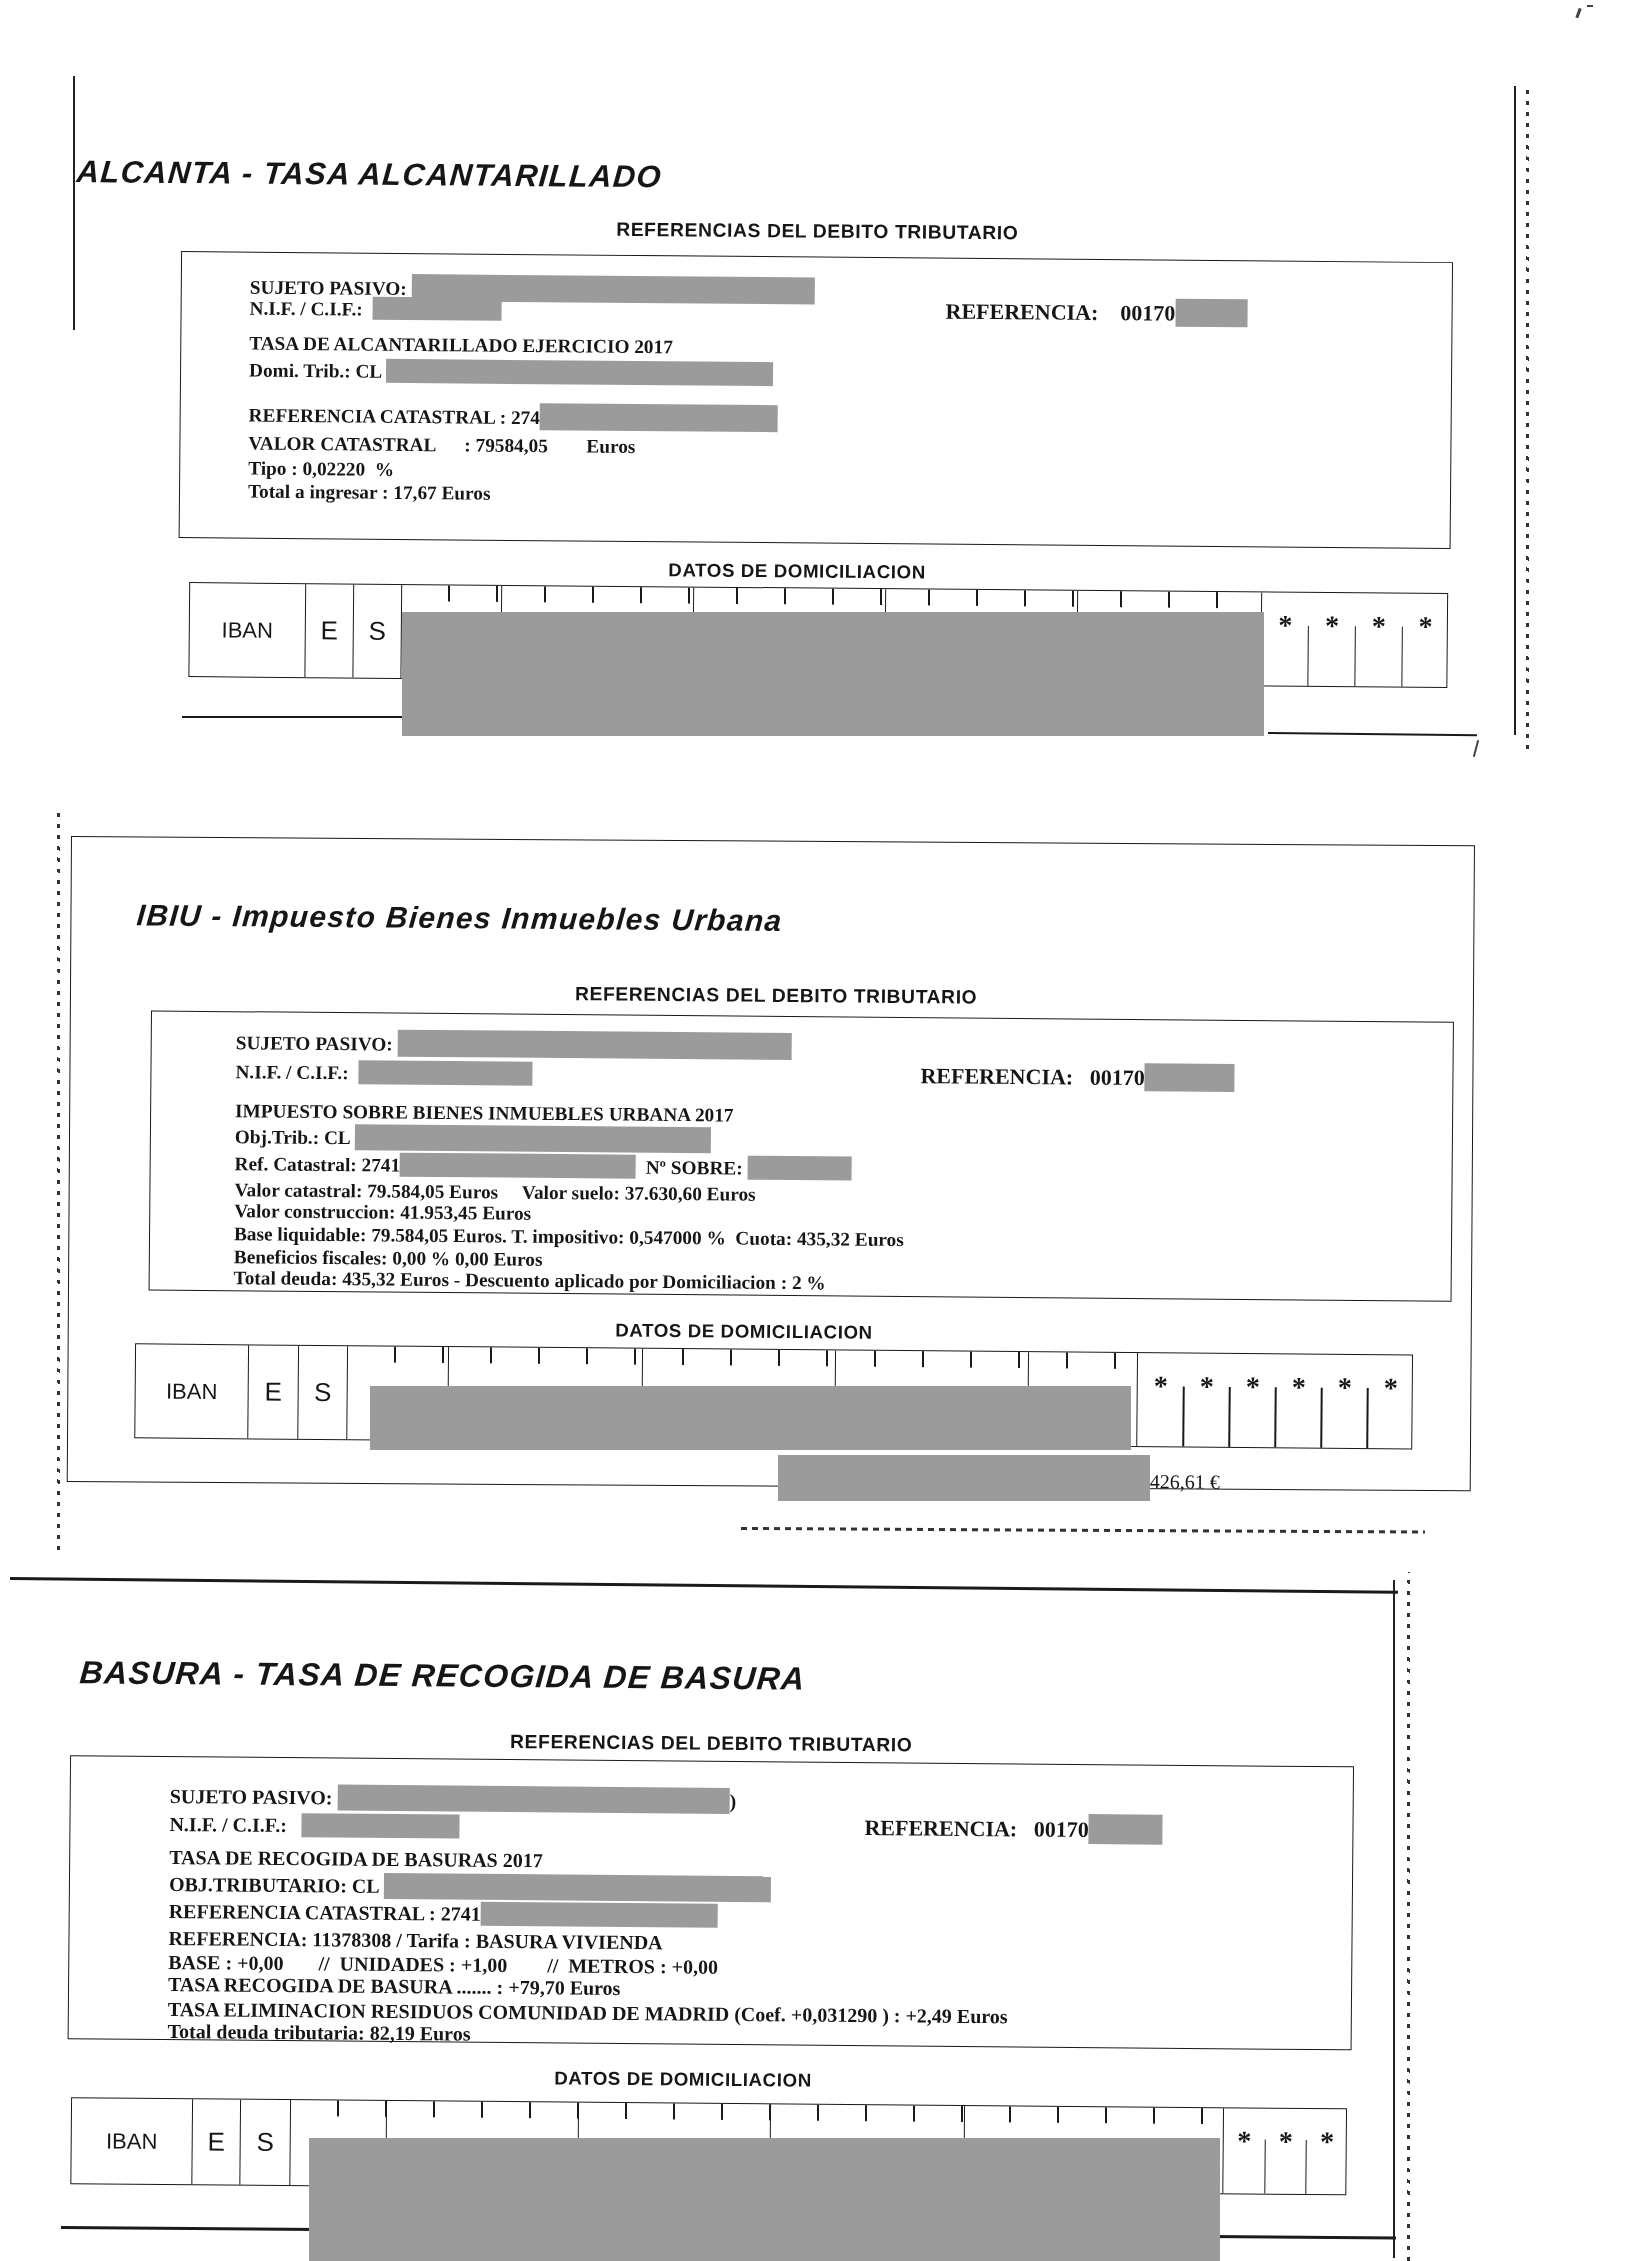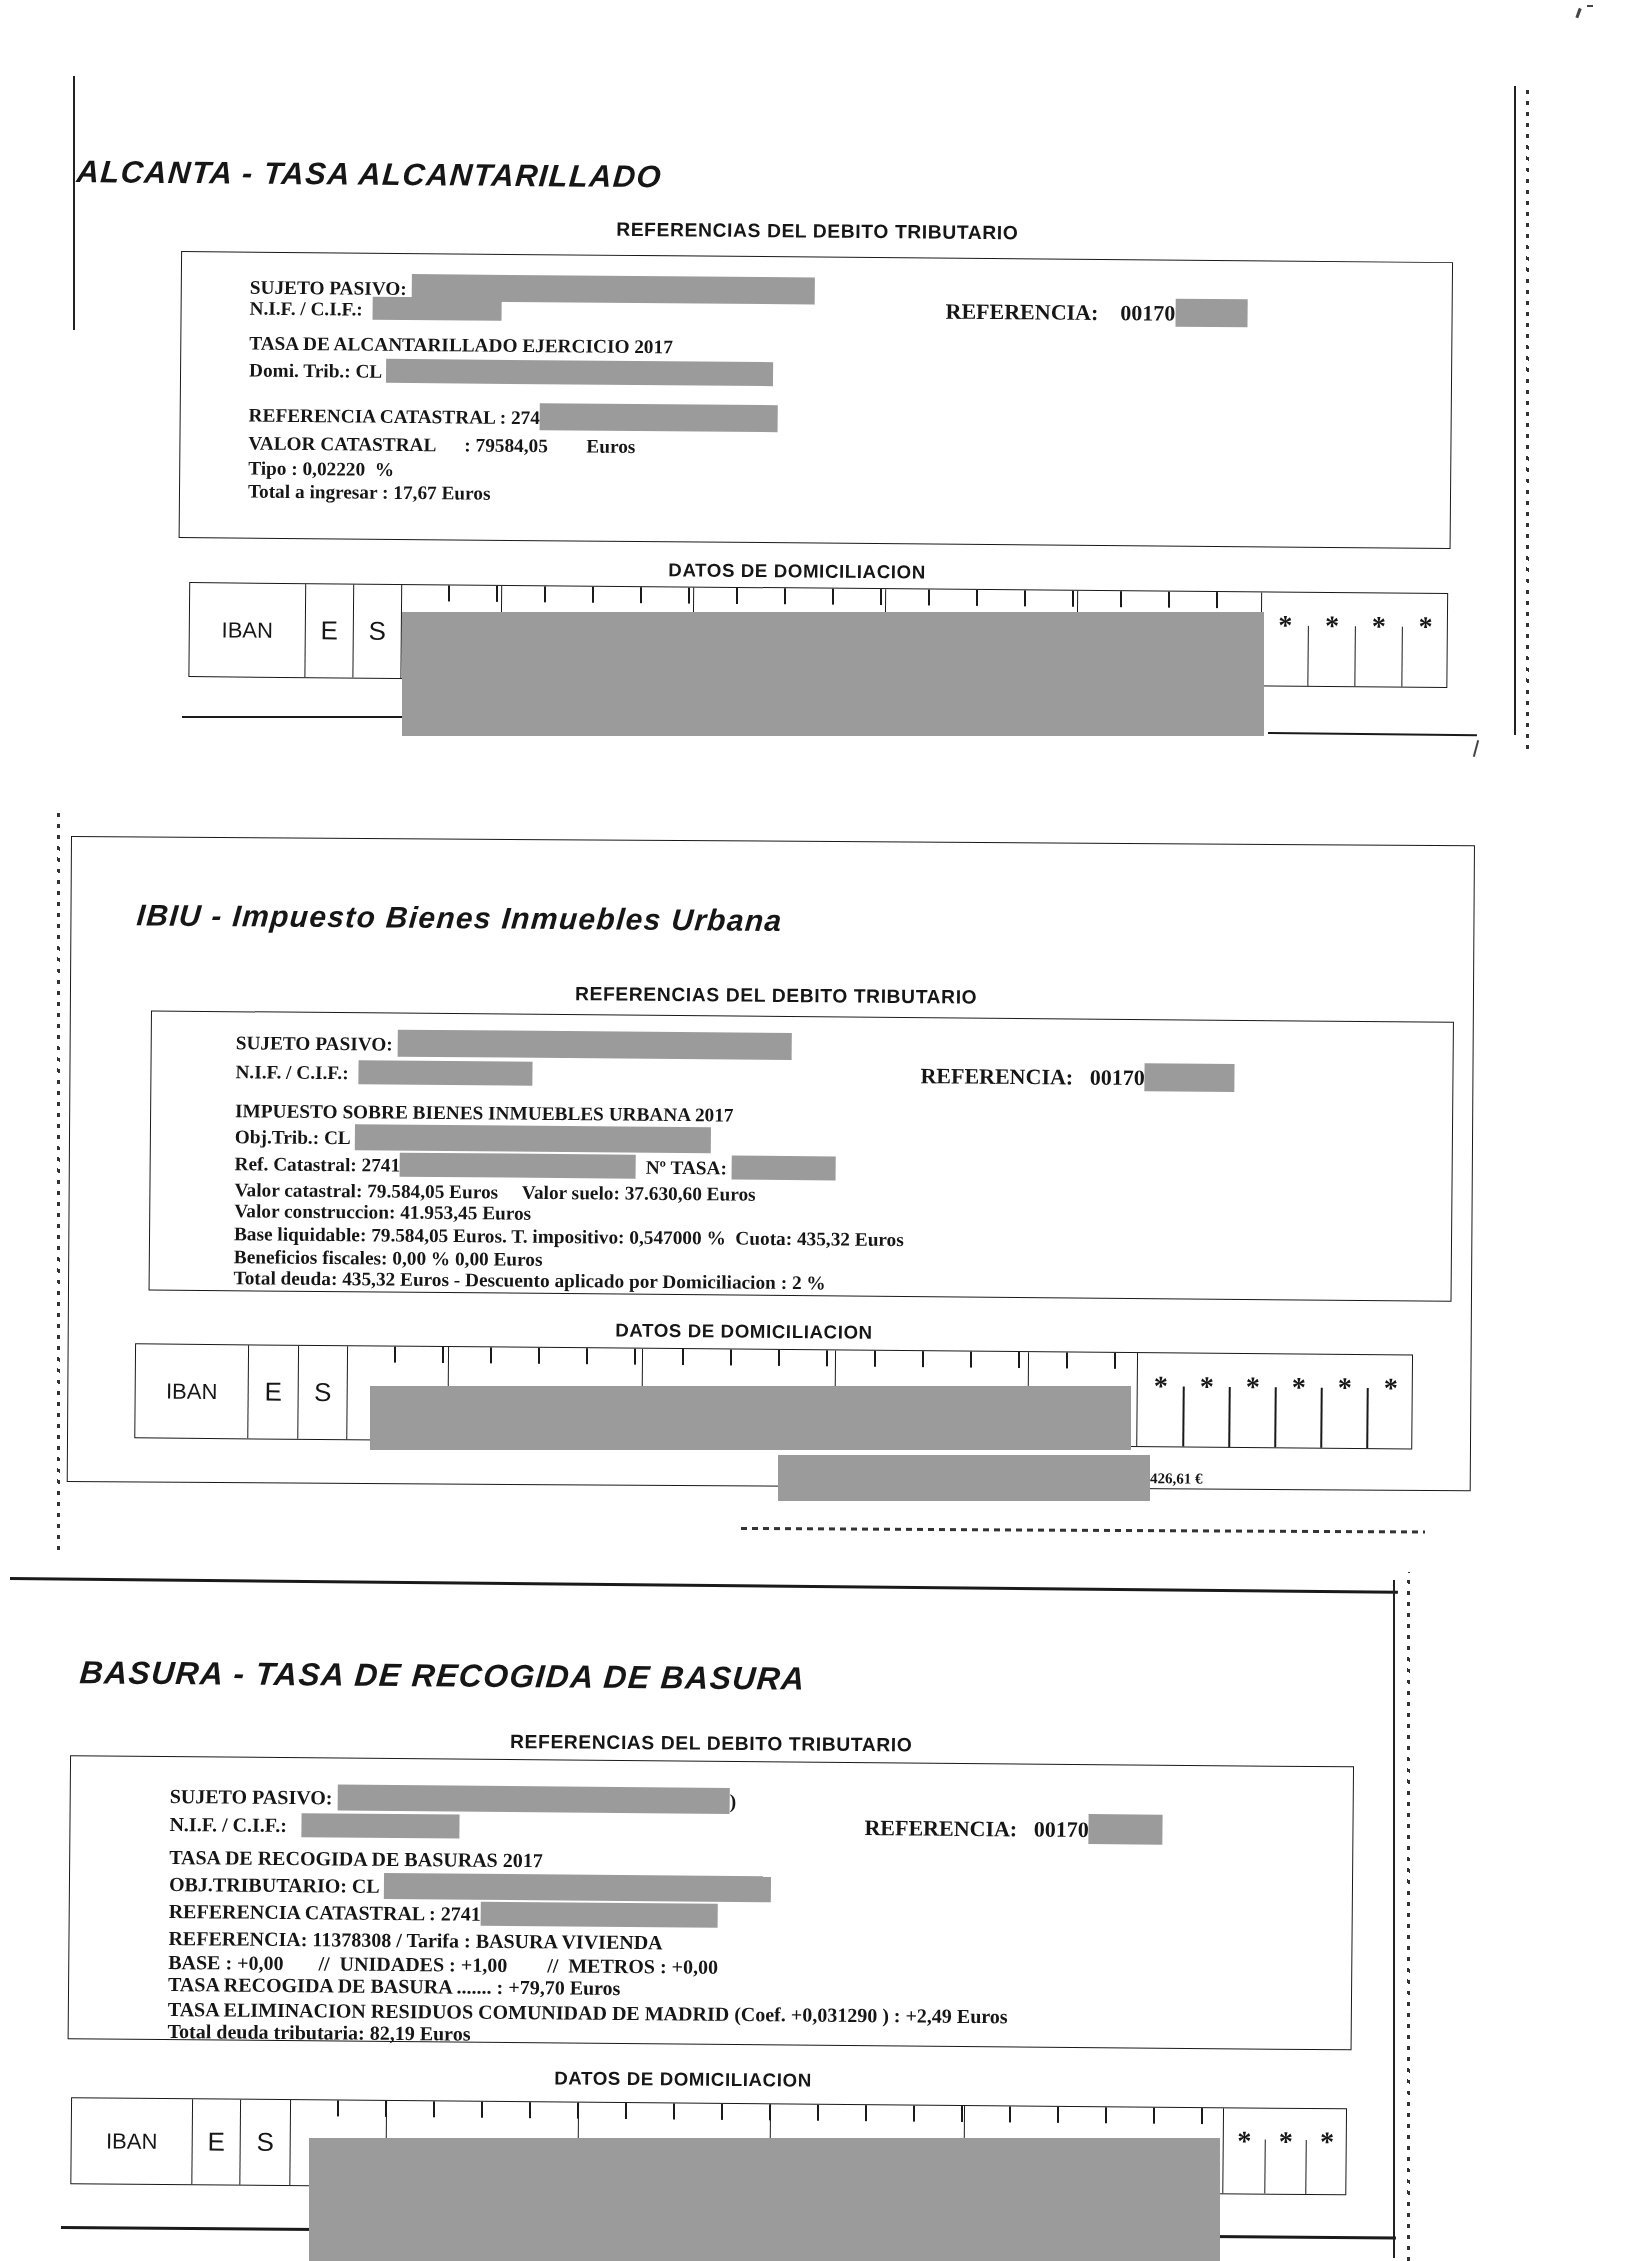--- a/index.html
+++ b/index.html
@@ -22,21 +22,21 @@
   .lbl{font-size:22px}
   .es{font-size:26px}
   .boxes{position:relative;box-sizing:border-box;border-right:1.3px solid #1a1a1a;flex:none;height:100%}
   .ticks{position:absolute;top:0;left:0;right:0;height:15.5px;
          background-image:repeating-linear-gradient(90deg,transparent 0 46px,#1a1a1a 46px 48px)}
   .gline{position:absolute;top:0;bottom:0;width:1.3px;background:#1a1a1a}
   .asts{display:flex;flex:none;height:100%}
   .ast{flex:1;position:relative;display:flex;align-items:flex-start;justify-content:center;
        font-size:28px;font-weight:700;padding-top:17px;font-family:"Liberation Serif",serif}
   .ast.div::before{content:"";position:absolute;left:-0.6px;top:36%;bottom:0;width:1.3px;background:#1a1a1a}
-  .amount{position:absolute;font-weight:700;font-size:15px;white-space:nowrap}
+  .amount{position:absolute;font-weight:400;font-size:20px;white-space:nowrap}
   .redbox{position:absolute;background:#9b9b9b;z-index:5}
   .vline{position:absolute;background:#222;z-index:1}
   .hline{position:absolute;background:#1a1a1a;z-index:1;transform-origin:0 0}
   .perf-v{position:absolute;width:3.2px;z-index:1;
           background-image:repeating-linear-gradient(8deg,#333 0 3.9px,transparent 3.9px 11px)}
   .cut-h{position:absolute;height:2.6px;z-index:1;transform-origin:0 0;
          background-image:repeating-linear-gradient(90deg,#333 0 5.8px,transparent 5.8px 11px)}
   .outer2{position:absolute;border:1.9px solid #1a1a1a;transform-origin:0 0;z-index:1}
   .speck{position:absolute;background:#444;z-index:1}
 </style>
@@ -94,21 +94,21 @@
   </div>
 <div class="doc" style="left: 97px; top: 895px; width: 1482px; height: 651px; transform: rotate(0.5deg);">
     <div class="title" style="left: 40px; top: 3.2px; font-size: 30px;">IBIU - Impuesto Bienes Inmuebles Urbana</div>
     <div class="subtitle" style="left: 358px; top: 84px; width: 644px;">REFERENCIAS DEL DEBITO TRIBUTARIO</div>
     <div class="infobox" style="left: 55px; top: 115px; width: 1301px; height: 278px;"></div>
     <div class="line" style="left: 140px; top: 135px; font-size: 19.3px;"><span>SUJETO PASIVO: </span><span class="redact" style="width: 394px; height: 27px;"></span></div>
     <div class="line" style="left: 140px; top: 164px; font-size: 19.3px;"><span>N.I.F. / C.I.F.:  </span><span class="redact" style="width: 174px; height: 24.5px;"></span></div>
     <div class="line big" style="left: 825px; top: 162px;"><span>REFERENCIA:   00170</span><span class="redact" style="width: 90px; height: 28px;"></span></div>
     <div class="line" style="left: 140px; top: 203px; font-size: 19.3px;"><span>IMPUESTO SOBRE BIENES INMUEBLES URBANA 2017</span></div>
     <div class="line" style="left: 140px; top: 229px; font-size: 19.3px;"><span>Obj.Trib.: CL </span><span class="redact" style="width: 356px; height: 26px;"></span></div>
-    <div class="line" style="left: 140px; top: 256px; font-size: 19.3px;"><span>Ref. Catastral: 2741</span><span class="redact" style="width: 236px; height: 24.5px;"></span><span>  Nº TASA: </span><span class="redact" style="width: 104px; height: 24.5px;"></span></div>
+    <div class="line" style="left: 140px; top: 256px; font-size: 19.3px;"><span>Ref. Catastral: 2741</span><span class="redact" style="width: 236px; height: 24.5px;"></span><span>  Nº SOBRE: </span><span class="redact" style="width: 104px; height: 24.5px;"></span></div>
     <div class="line" style="left: 140px; top: 282px; font-size: 19.3px;"><span>Valor catastral: 79.584,05 Euros     Valor suelo: 37.630,60 Euros</span></div>
     <div class="line" style="left: 140px; top: 303px; font-size: 19.3px;"><span>Valor construccion: 41.953,45 Euros</span></div>
     <div class="line" style="left: 140px; top: 326px; font-size: 19.3px;"><span>Base liquidable: 79.584,05 Euros. T. impositivo: 0,547000 %  Cuota: 435,32 Euros</span></div>
     <div class="line" style="left: 140px; top: 349px; font-size: 19.3px;"><span>Beneficios fiscales: 0,00 % 0,00 Euros</span></div>
     <div class="line" style="left: 140px; top: 370px; font-size: 19.3px;"><span>Total deuda: 435,32 Euros - Descuento aplicado por Domiciliacion : 2 %</span></div>
     <div class="datos" style="left: 522px; top: 420px;">DATOS DE DOMICILIACION</div>
     <div class="tbl" style="left: 42px; top: 448px; width: 1278px; height: 95px;">
       <div class="tcell lbl" style="width: 113px;">IBAN</div>
       <div class="tcell es" style="width: 50px;">E</div>
       <div class="tcell es" style="width: 49px;">S</div>

